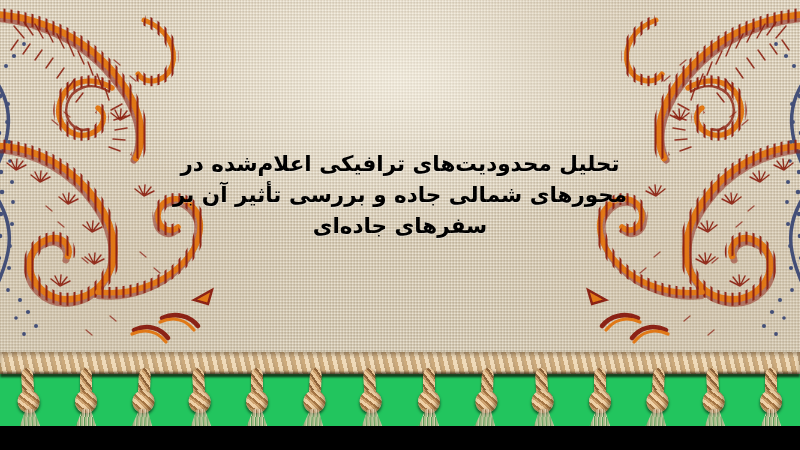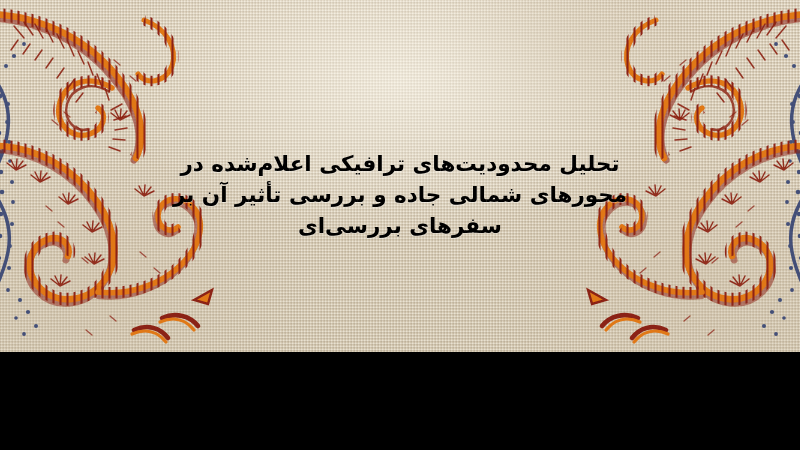--- a/index.html
+++ b/index.html
@@ -2,23 +2,23 @@
 <html lang="fa" dir="rtl"><head>
 <meta charset="utf-8">
 <title>Pateh Banner</title>
 <style>
   html,body{margin:0;padding:0;background:#000;}
   body{
     font-family:"DejaVu Sans","Liberation Sans",sans-serif;
   }
   #stage{
     position:relative;
-    width:800px;height:352px;
+    width:800px;height:426px;
     overflow:hidden;
-    background:#a16207;
+    background:#22c55e;
   }
 
   
   #fabric{
     position:absolute;left:0;top:0;
     width:800px;height:372px;
     background-color:#e2d8c4;
     background-image:
       
       radial-gradient(ellipse 420px 220px at 50% 22%, rgba(255,252,243,.55), rgba(255,252,243,0) 70%),
@@ -344,21 +344,21 @@
           <path d="M58 120 l6 5 M70 112 l6 5 M82 126 l6 5 M52 206 l6 5 M64 222 l6 5 M88 258 l6 5
                    M120 60 l6 5 M136 76 l6 5 M146 252 l6 5 M160 268 l6 5 M116 316 l6 5 M92 330 l6 5"></path>
         </g>
       </g>
     </svg>
   </div>
 
   <div id="title">
     <span class="ln">تحلیل محدودیت‌های ترافیکی اعلام‌شده در</span>
     <span class="ln">محورهای شمالی جاده و بررسی تأثیر آن بر</span>
-    <span class="ln">سفرهای بررسی‌ای</span>
+    <span class="ln">سفرهای جاده‌ای</span>
   </div>
 
   <div id="fringe">
       <div class="tassel" style="left: 12px; transform: rotate(-3deg);">
         <div class="cord"></div>
         <div class="knot"></div>
         <div class="brush"></div>
       </div>
       <div class="tassel" style="left: 69px; transform: rotate(0deg);">
         <div class="cord"></div>

